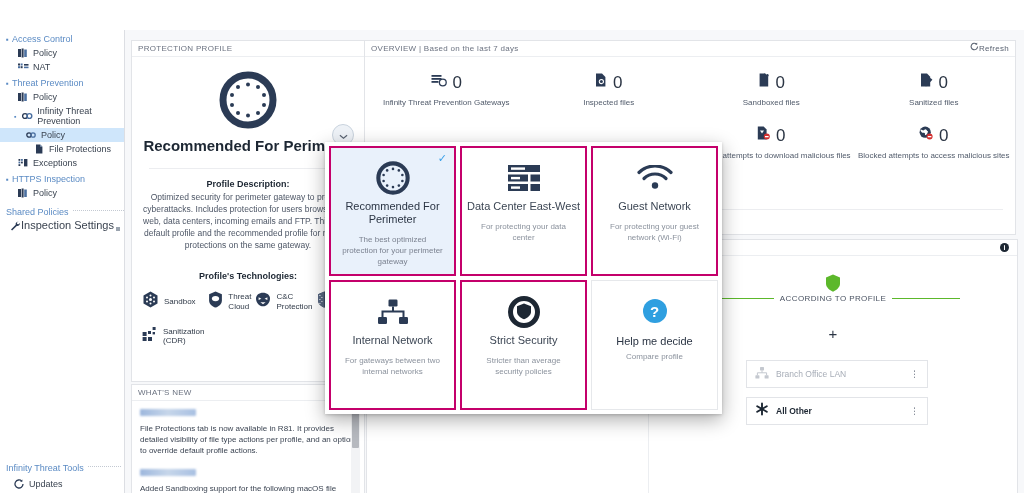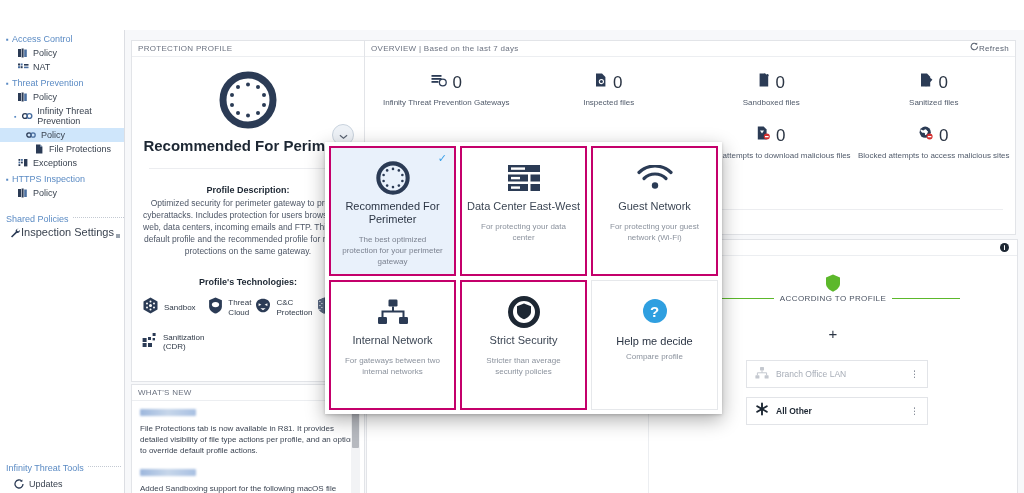--- a/index.html
+++ b/index.html
@@ -22,21 +22,21 @@
   }
   .nav-group { color:#5b8bc4; padding: 4px 0 2px 6px; font-size: 9px; position: relative; }
   .nav-group .caret { display:inline-block; width:6px; color:#5b8bc4; font-size:8px; }
   .nav-item { display:flex; align-items:center; gap:4px; padding:2px 0 2px 18px; font-size:9px; color:#3a4350; }
   .nav-item.lvl2 { padding-left: 26px; }
   .nav-item.lvl3 { padding-left: 34px; }
   .nav-item.selected { background:#cfe6fb; }
   .nav-sub { color:#3a4350; display:flex; align-items:flex-end; padding:2px 0 2px 22px; font-size:11px; }
   .nav-ico { width:11px; height:10px; display:inline-block; flex:0 0 auto; }
   .shared-hdr {
-    margin-top: 14px; padding-left: 6px; color:#5b8bc4; font-size:9px;
+    margin-top: 7px; padding-left: 6px; color:#5b8bc4; font-size:9px;
     display:flex; align-items:center; gap:4px;
   }
   .shared-hdr .dots { flex:1; border-bottom:1px dotted #c3c9d2; margin-bottom:3px; }
   .tools-hdr {
     position:absolute; left:0; bottom:20px; width:125px; padding-left:6px;
     color:#5b8bc4; font-size:9px; display:flex; align-items:center; gap:4px;
   }
   .tools-hdr .dots { flex:1; border-bottom:1px dotted #c3c9d2; margin-bottom:3px; margin-right:4px;}
   .tools-item { position:absolute; left:0; bottom:4px; width:125px; padding-left:14px;
     font-size:9px; color:#3a4350; display:flex; align-items:center; gap:4px; }
@@ -50,21 +50,21 @@
   .panel-hdr {
     height:16px; line-height:16px; padding-left:6px; font-size:8px;
     color:#6b7280; letter-spacing:.3px; border-bottom:1px solid #eceef1; background:#ffffff;
   }
 
   
   #profilePanel { left:131px; top:40px; width:234px; height:342px; }
   .pp-body { padding-top:14px; text-align:center; }
   .pp-title { font-size:15px; font-weight:bold; color:#1d2733; line-height:17px; margin-top:8px; }
   .pp-divider { width:198px; height:1px; background:#ecedf0; margin:14px auto 0; }
-  .pp-sec-title { font-size:9px; font-weight:bold; color:#1d2733; margin-top:16px; }
+  .pp-sec-title { font-size:9px; font-weight:bold; color:#1d2733; margin-top:10px; }
   .pp-desc { font-size:8.5px; color:#4d5666; line-height:12px; padding:2px 10px 0; text-align:center; }
   .pp-tech-title { font-size:9px; font-weight:bold; color:#1d2733; margin-top:20px; }
   .tech-grid { display:grid; grid-template-columns:1fr 1fr 1fr 1fr 1fr; gap:14px 4px; padding:10px 8px 0 10px; }
   .tech { display:flex; align-items:center; gap:5px; text-align:left; }
   .tech-lbl { font-size:8px; color:#2f3947; line-height:9.5px; }
 
   
   #whatsNew { left:131px; top:384px; width:234px; height:112px; }
   .wn-entry { padding:4px 8px 0 8px; }
   .wn-date {

